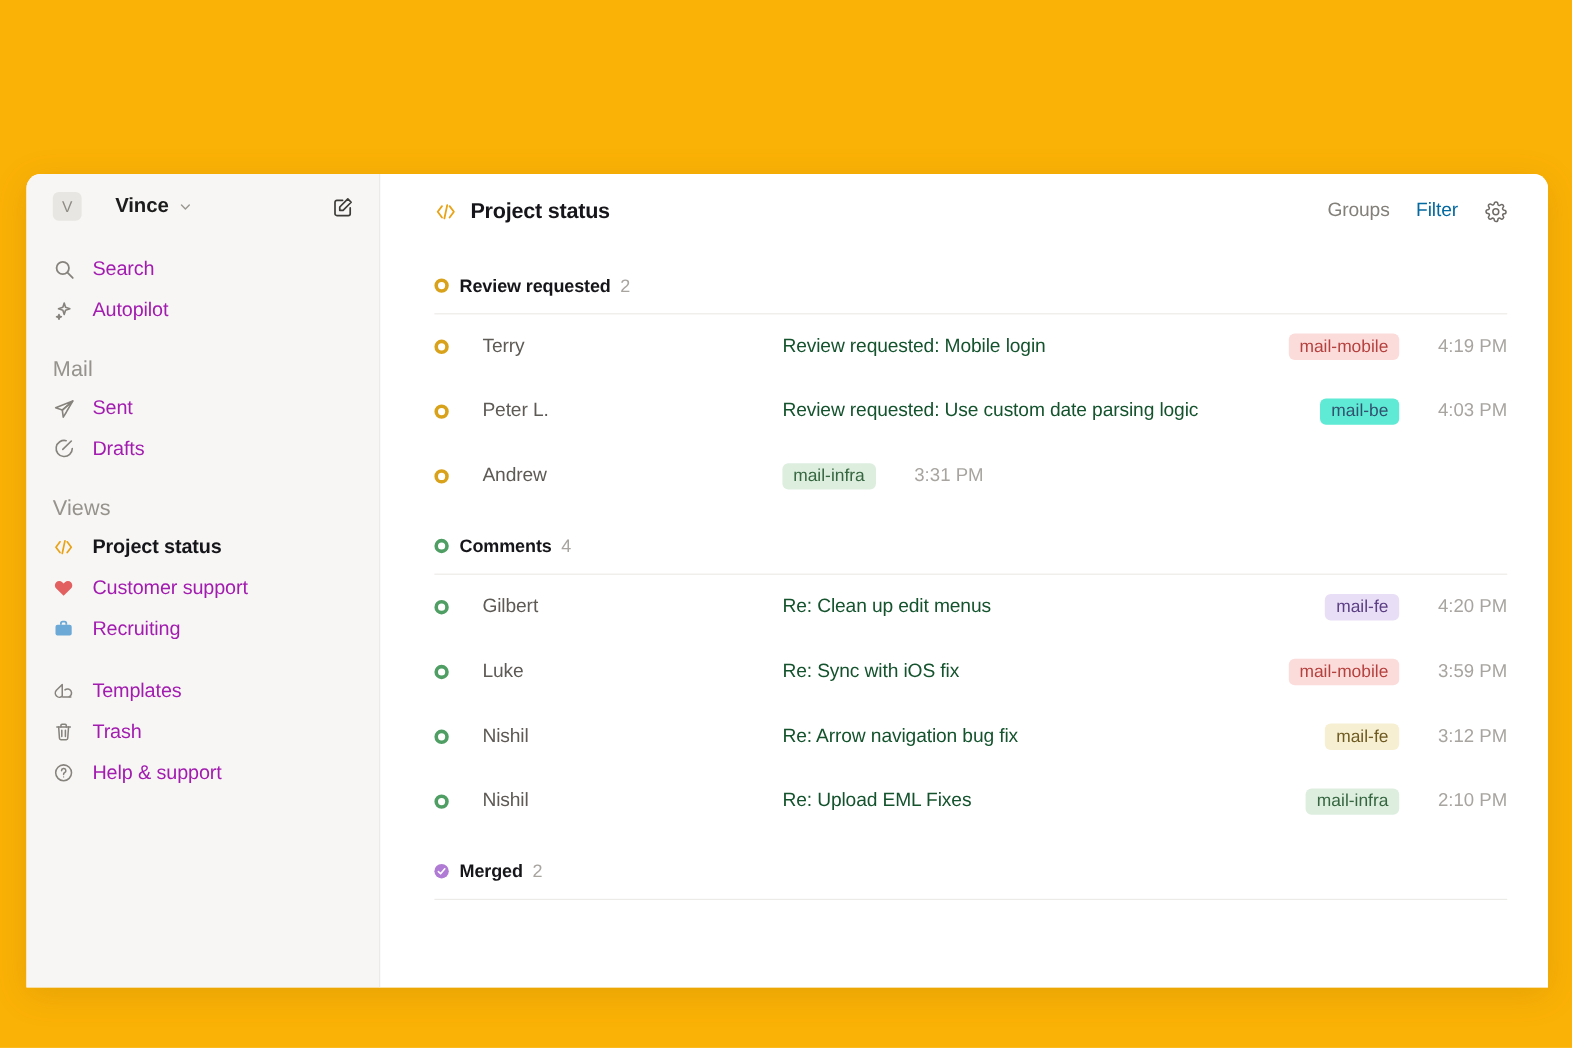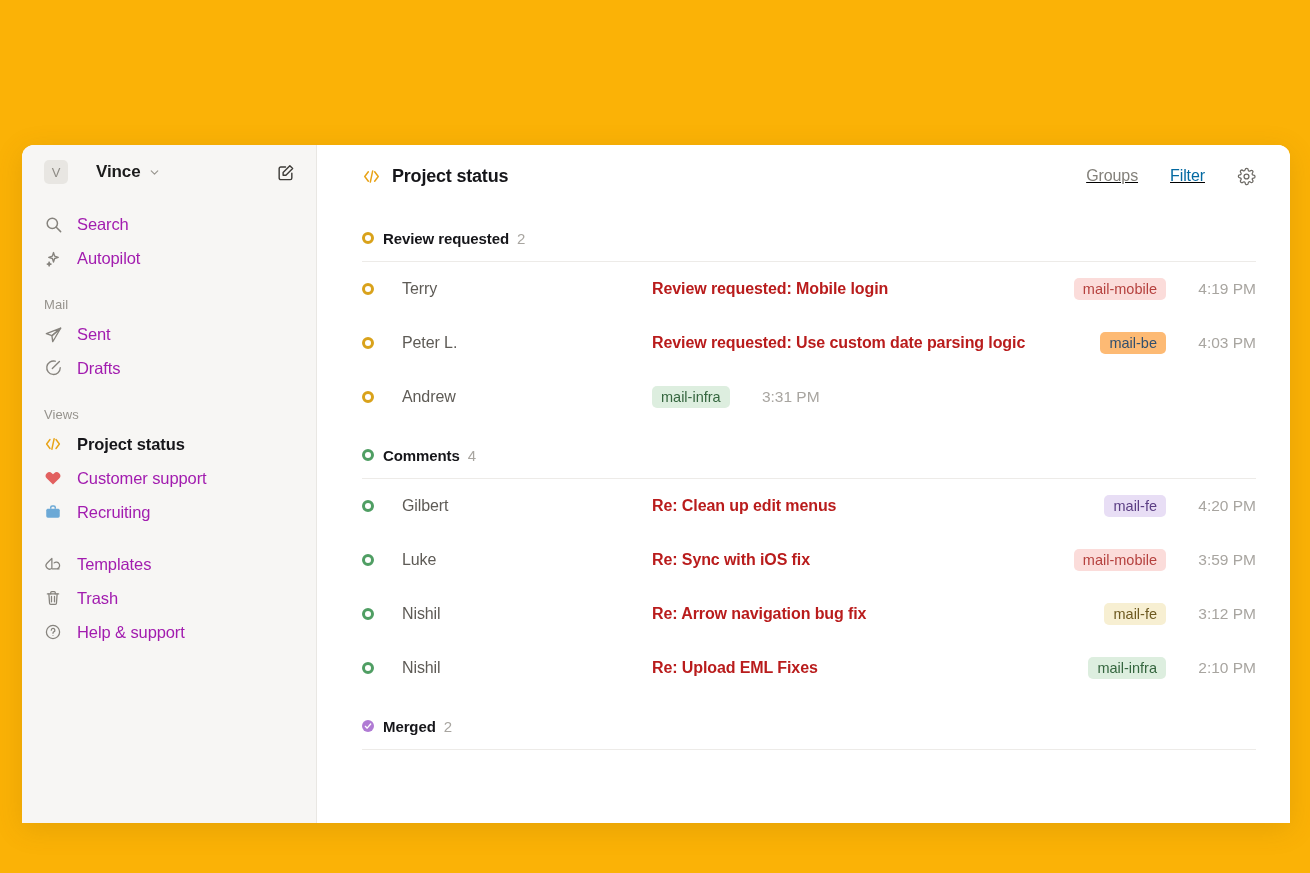--- a/index.html
+++ b/index.html
@@ -82,21 +82,21 @@
   .nav-label {
     margin-left: 11px;
     font-size: 16.5px;
     color: #a21caf;
     letter-spacing: -0.1px;
     white-space: nowrap;
   }
   .nav-item.active .nav-label { color: #16161a; font-weight: 700; }
 
   .sec-head {
-    font-size: 13px;
+    font-size: 18px;
     color: #96938D;
     padding: 0 22px;
     margin-top: 22px;
     margin-bottom: 5px;
     letter-spacing: 0.1px;
   }
   .grp-gap { height: 18px; }
 
   
   .main {
@@ -114,21 +114,21 @@
     display: flex; align-items: center;
     color: #E8A317;
     margin-right: 11px;
   }
   .mh-title {
     font-size: 18px;
     font-weight: 700;
     color: #16161a;
     letter-spacing: -0.2px;
   }
-  .mh-actions { margin-left: auto; display: flex; align-items: center; gap: 32px; text-decoration: underline; }
+  .mh-actions { margin-left: auto; display: flex; align-items: center; gap: 22px; }
   .mh-link { font-size: 16px; color: #83807A; letter-spacing: -0.1px; cursor: pointer; }
   .mh-link.accent { color: #0369a1; }
   .gear { display: flex; align-items: center; color: #6e6b66; cursor: pointer; }
 
   .list { padding: 0 34px 16px 45px; }
 
   .group-head {
     display: flex; align-items: center;
     height: 34px;
     margin-top: 14px;
@@ -152,23 +152,23 @@
     flex: 0 0 250px;
     margin-left: 22px;
     font-size: 16px;
     color: #5E5B56;
     letter-spacing: -0.1px;
     white-space: nowrap; overflow: hidden; text-overflow: ellipsis;
   }
   .row-subject {
     flex: 1 1 auto;
     font-size: 16px;
-    color: #b91c1c;
+    color: #14532d;
     letter-spacing: -0.1px;
-    white-space: nowrap; overflow: hidden; text-overflow: ellipsis; font-weight: bold;
+    white-space: nowrap; overflow: hidden; text-overflow: ellipsis;
   }
   .row-tag {
     flex: 0 0 auto;
     font-size: 14.5px;
     font-weight: 400;
     padding: 3px 9px;
     border-radius: 5px;
     white-space: nowrap;
     margin-right: 18px;
   }
@@ -367,21 +367,21 @@
             <span class="row-subject">Review requested: Mobile login</span>
             <span class="row-tag" style="background: rgb(251, 220, 218); color: rgb(181, 65, 62);">mail-mobile</span>
             <span class="row-time">4:19 PM</span>
           </div>
           <div class="row">
             <span class="row-dot">
               <span class="dot"></span>
             </span>
             <span class="row-name">Peter L.</span>
             <span class="row-subject">Review requested: Use custom date parsing logic</span>
-            <span class="row-tag" style="background: #fdba74; color: rgb(51, 80, 110);">mail-be</span>
+            <span class="row-tag" style="background: #5eead4; color: rgb(51, 80, 110);">mail-be</span>
             <span class="row-time">4:03 PM</span>
           </div>
           <div class="row">
             <span class="row-dot">
               <span class="dot"></span>
             </span>
             <span class="row-name">Andrew</span>
             <span class="row-tag" style="background: rgb(221, 238, 223); color: rgb(53, 102, 63);">mail-infra</span>
             <span class="row-time">3:31 PM</span>
           </div>

